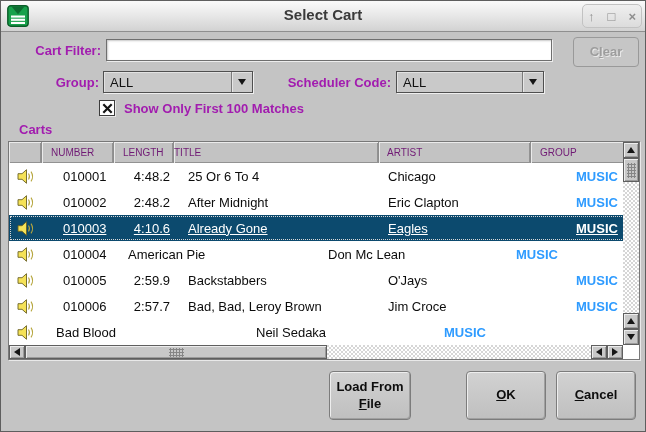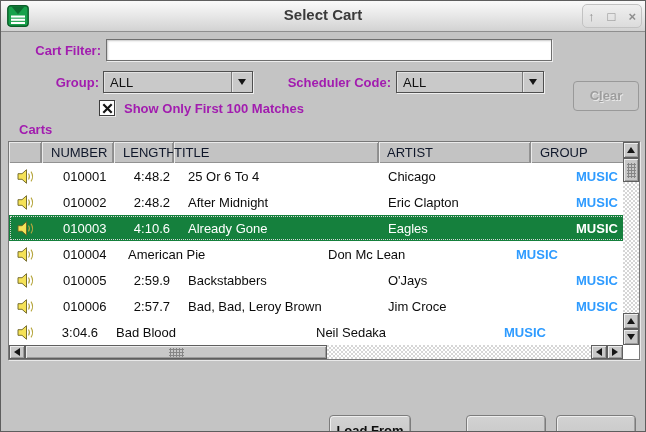--- a/index.html
+++ b/index.html
@@ -11,21 +11,21 @@
   .title-text{position:absolute;left:0;right:0;top:5px;text-align:center;font-size:15px;font-weight:bold;color:#3a3a3a;}
   .controls-panel{position:absolute;right:3px;top:3px;width:60px;height:24px;background:linear-gradient(#efefef,#dcdcdc);
     border:1px solid #c2c2c2;border-radius:5px;display:flex;align-items:center;justify-content:space-between;padding:0 5px;box-sizing:border-box;}
   .winbtn{font-size:13px;font-weight:bold;color:#8e8e8e;line-height:1;cursor:default;}
   
   .lbl{position:absolute;font-size:13px;font-weight:bold;color:#a21caf;}
   .txt-input{position:absolute;left:105px;top:38px;width:436px;height:20px;background:#fff;border:1px solid #6f6f6f;
     box-shadow:inset 1px 1px 2px rgba(0,0,0,.22), 1px 1px 0 #ededed;font-size:13px;padding:0 4px;font-family:"Liberation Sans",sans-serif;}
   .btn{background:linear-gradient(#d2d2d2,#bfbfbf);border:1px solid #7c7c7c;border-radius:4px;
     box-shadow:inset 1px 1px 0 #eeeeee, inset -1px -1px 0 #a0a0a0;font-size:13px;font-weight:bold;color:#0d0d0d;
-    display:flex;align-items:center;justify-content:center;text-align:center;line-height:1.25;cursor:default;margin-top:44px;}
+    display:flex;align-items:center;justify-content:center;text-align:center;line-height:1.25;cursor:default;}
   .btn u{text-decoration:underline;}
   .btn.disabled{color:#9d9d9d;text-shadow:1px 1px 0 #e9e9e9;background:#c6c6c6;border-color:#999;box-shadow:none;}
   .clear-btn{position:absolute;left:572px;top:36px;width:64px;height:28px;}
   .combo{position:absolute;height:22px;background:#c9c9c9;border:1px solid #4f4f4f;box-shadow:1px 1px 0 #efefef, inset 1px 1px 0 #e2e2e2;
     display:flex;align-items:center;font-size:13px;color:#111;box-sizing:border-box;}
   .combo .val{flex:1;padding:0 6px;}
   .combo .arrow-box{width:20px;align-self:stretch;border-left:1px solid #7a7a7a;box-shadow:inset 1px 0 0 #e6e6e6;
     display:flex;align-items:center;justify-content:center;}
   .tri-down{width:0;height:0;border-left:4px solid transparent;border-right:4px solid transparent;border-top:6px solid #161616;}
   .tri-up{width:0;height:0;border-left:4px solid transparent;border-right:4px solid transparent;border-bottom:6px solid #161616;}
@@ -33,24 +33,24 @@
   .tri-right{width:0;height:0;border-top:4px solid transparent;border-bottom:4px solid transparent;border-left:6px solid #161616;}
   .checkbox{position:absolute;left:98px;top:99px;width:14px;height:14px;background:#fff;border:1px solid #3c3c3c;
     box-shadow:1px 1px 0 #e8e8e8;display:flex;align-items:center;justify-content:center;}
   .checkbox svg{display:none;}
   .checkbox.checked svg{display:block;}
   
   .table{position:absolute;left:8px;top:141px;width:630px;height:217px;background:#fff;
     box-shadow:0 0 0 1px #787878, 1px 1px 0 1px #e9e9e9;}
   .thead{position:absolute;left:0;top:0;width:100%;height:21px;display:flex;}
   .th{background:#c3c3c3;border-right:1px solid #8d8d8d;box-shadow:inset 1px 1px 0 #ebebeb, inset -1px -1px 0 #929292;
-    font-size:13px;color:#0f172a;display:flex;align-items:center;box-sizing:border-box;overflow:hidden;white-space:nowrap;}
+    font-size:10px;color:#701a75;display:flex;align-items:center;box-sizing:border-box;overflow:hidden;white-space:nowrap;}
   .tbody{position:absolute;left:0;top:21px;width:100%;}
   .row{display:flex;height:26px;font-size:13px;color:#0c0c0c;background:#fff;align-items:stretch;}
-  .row.selected{background:#15803d;color:#fff;outline:1px dotted #d8d8d8;outline-offset:-2px;}
+  .row.selected{background:#0c4a6e;color:#fff;outline:1px dotted #d8d8d8;outline-offset:-2px;text-decoration:underline;}
   .cell{display:flex;align-items:center;box-sizing:border-box;overflow:hidden;white-space:nowrap;}
   .c-icon{width:33px;justify-content:center;}
   .c-number{width:72px;padding-left:21px;}
   .c-length{width:60px;justify-content:flex-end;padding-right:4px;}
   .c-title{width:205px;padding-left:14px;}
   .c-artist{width:190px;padding-left:9px;}
   .c-group{flex:1;padding-left:7px;font-weight:bold;color:#2e9bff;}
   .row.selected .c-group{color:#fff;}
   .h-icon{width:33px;}
   .h-number{width:72px;padding-left:9px;}
@@ -228,21 +228,20 @@
         <div class="cell c-group">MUSIC</div>
       </div>
         <div class="row">
         <div class="cell c-icon">
           <svg width="18" height="15" viewBox="0 0 18 15">
             <polygon points="1,4.7 5,4.7 9.5,0.7 9.5,14.3 5,10.3 1,10.3" fill="#f5e257" stroke="#6b6222" stroke-width="0.9"></polygon>
             <path d="M11.5,4.5 q2,3 0,6" fill="none" stroke="#b6a63e" stroke-width="1.1"></path>
             <path d="M14,2.6 q3.2,4.9 0,9.8" fill="none" stroke="#b6a63e" stroke-width="1.1"></path>
           </svg>
         </div>
-        <div class="cell c-length">3:04.6</div>
         <div class="cell c-title">Bad Blood</div>
         <div class="cell c-artist">Neil Sedaka</div>
         <div class="cell c-group">MUSIC</div>
       </div>
       </div>
 
     <div class="vscroll">
       <div class="sb-el vsb-btn">
           <span class="tri-up"></span>
         </div>

